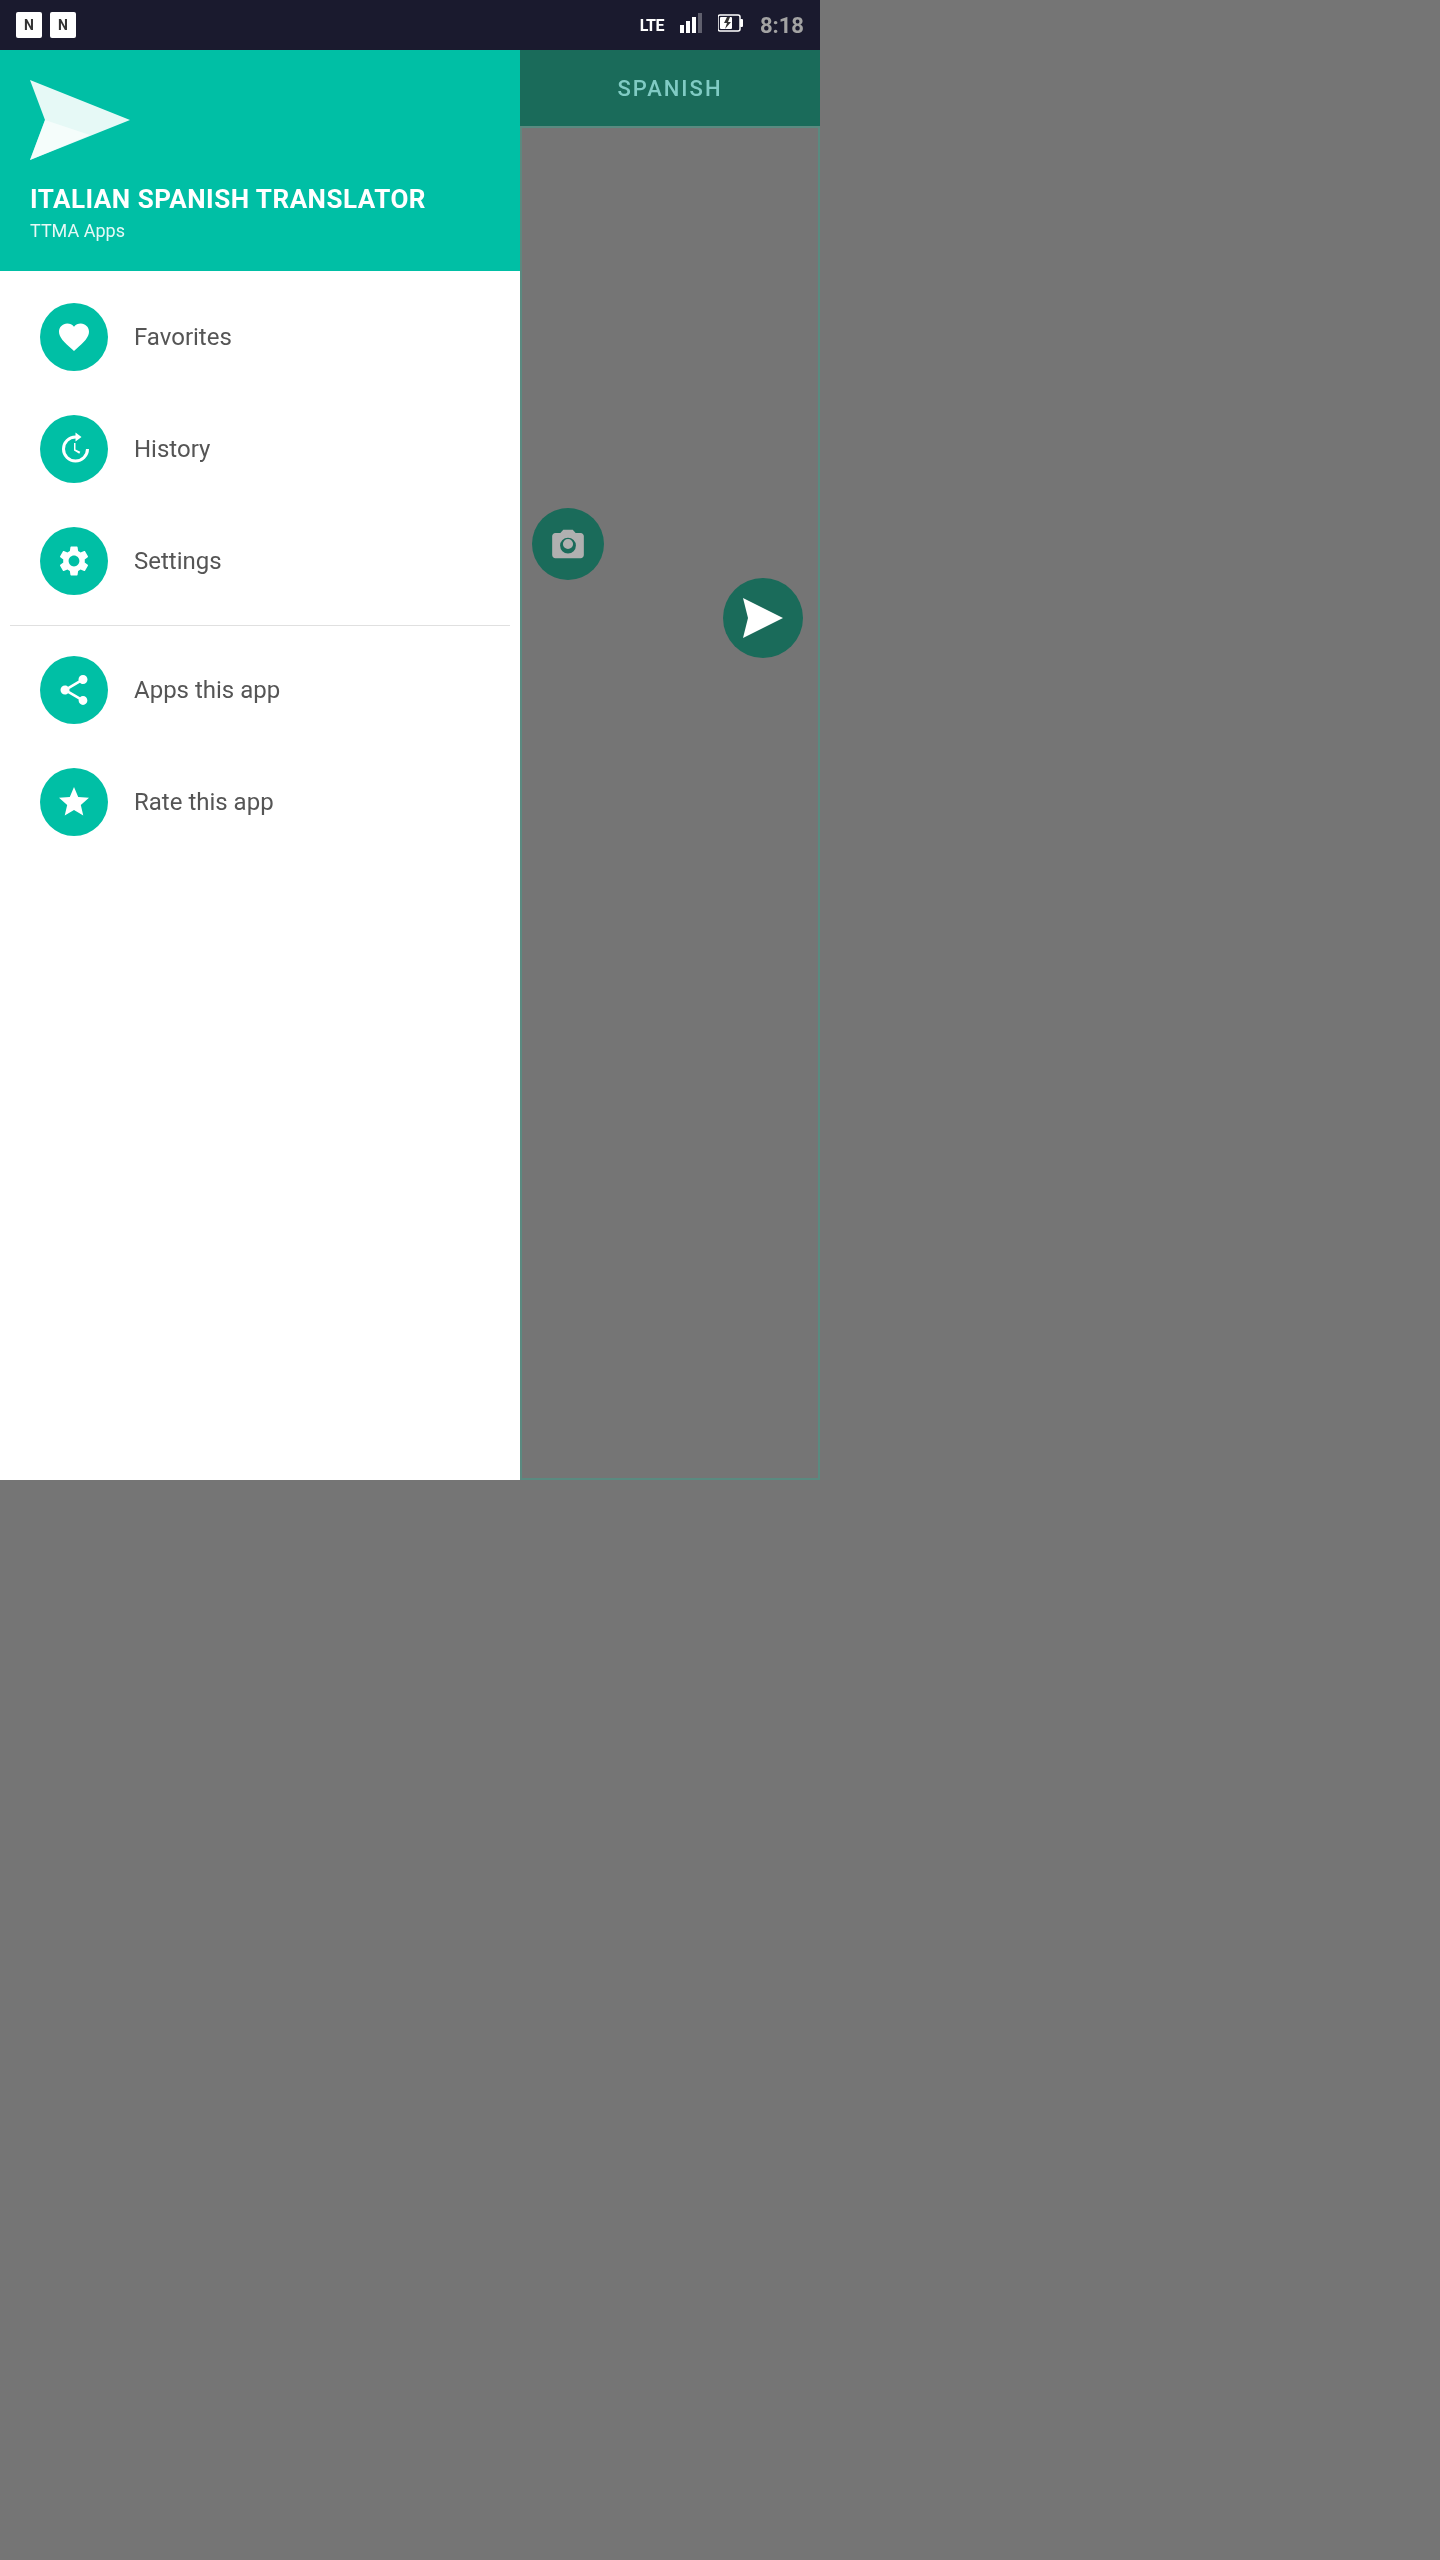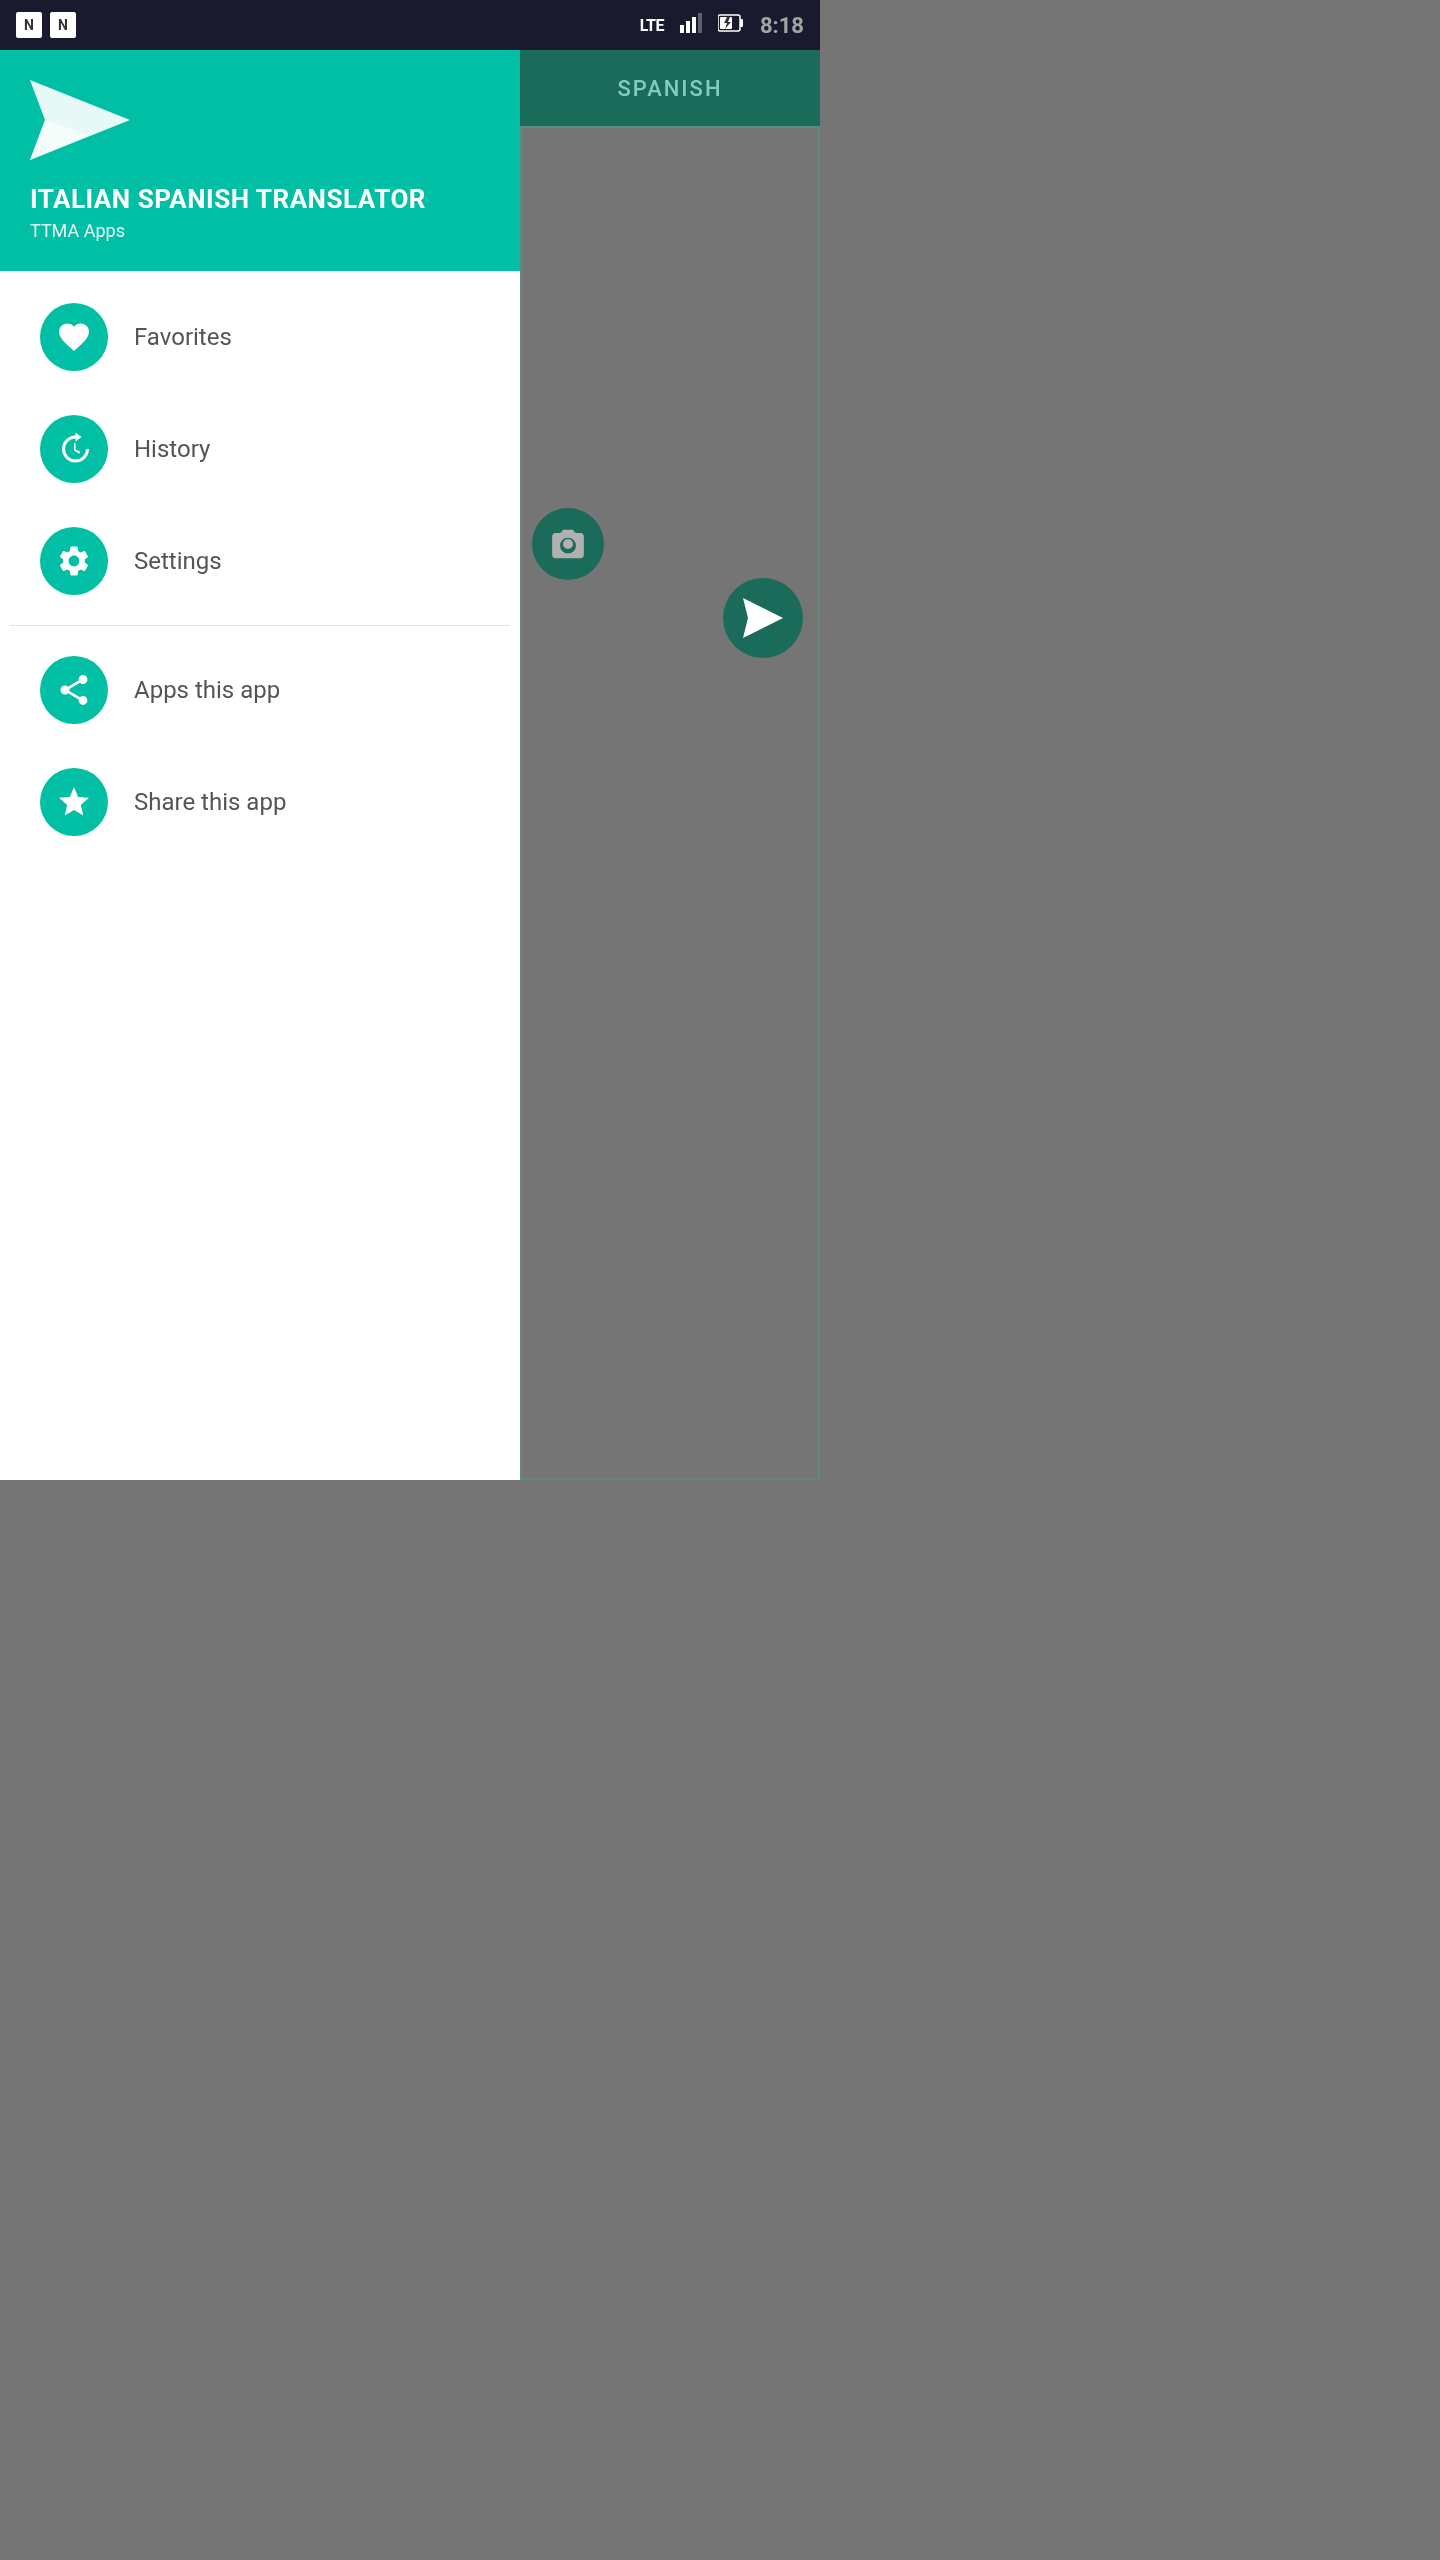--- a/index.html
+++ b/index.html
@@ -316,21 +316,21 @@
         </div>
         <span class="menu-label">Apps this app</span>
       </div>
 
       <div class="menu-item">
         <div class="menu-icon-circle">
           <svg viewBox="0 0 24 24">
             <path d="M12 17.27L18.18 21l-1.64-7.03L22 9.24l-7.19-.61L12 2 9.19 8.63 2 9.24l5.46 4.73L5.82 21z"></path>
           </svg>
         </div>
-        <span class="menu-label">Share this app</span>
+        <span class="menu-label">Rate this app</span>
       </div>
 
     </div>
   </div>
 
   <div class="app-panel">
     <div class="app-header">
       <span class="spanish-label">SPANISH</span>
     </div>
     <div class="app-content">

